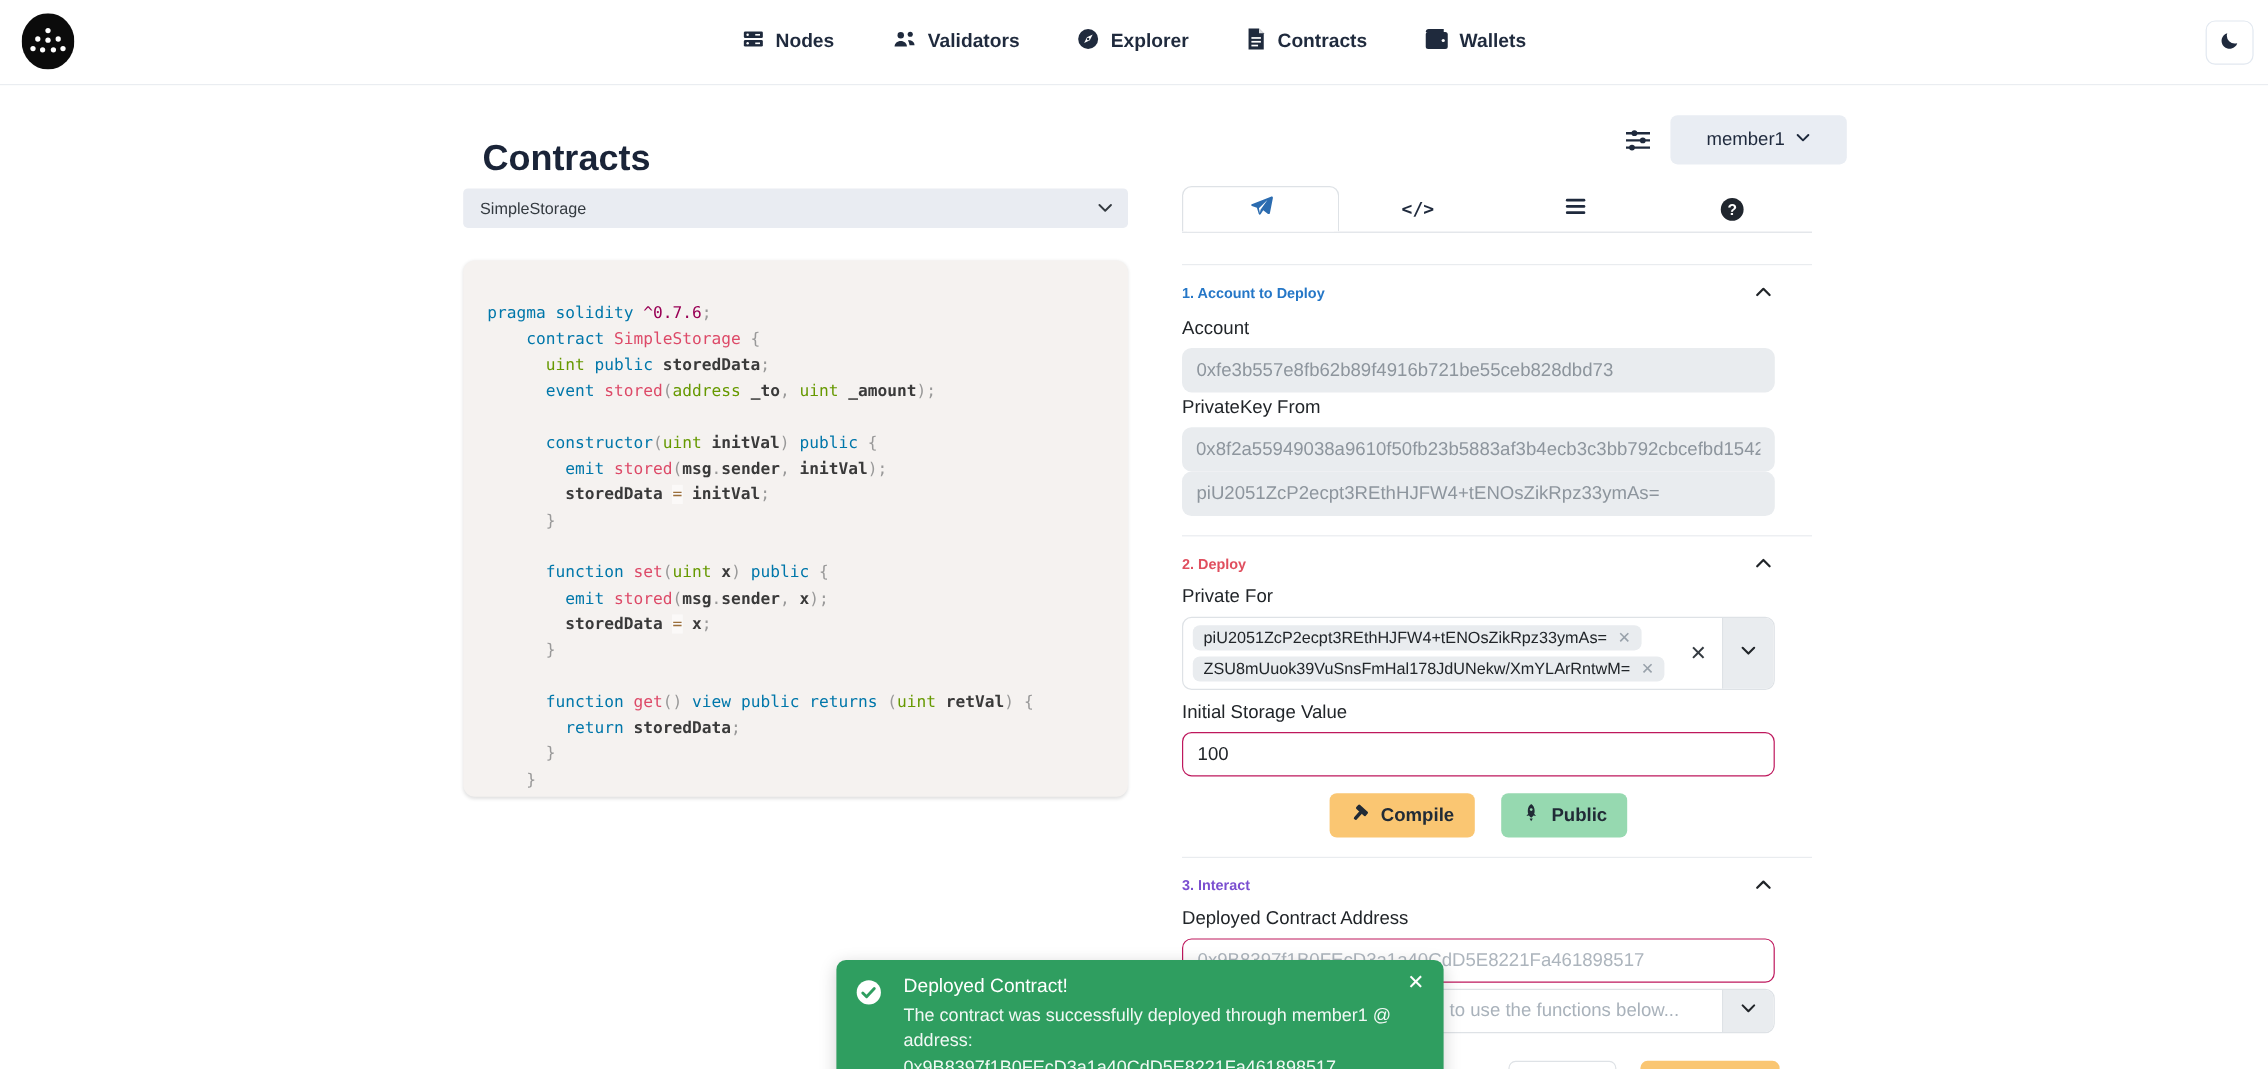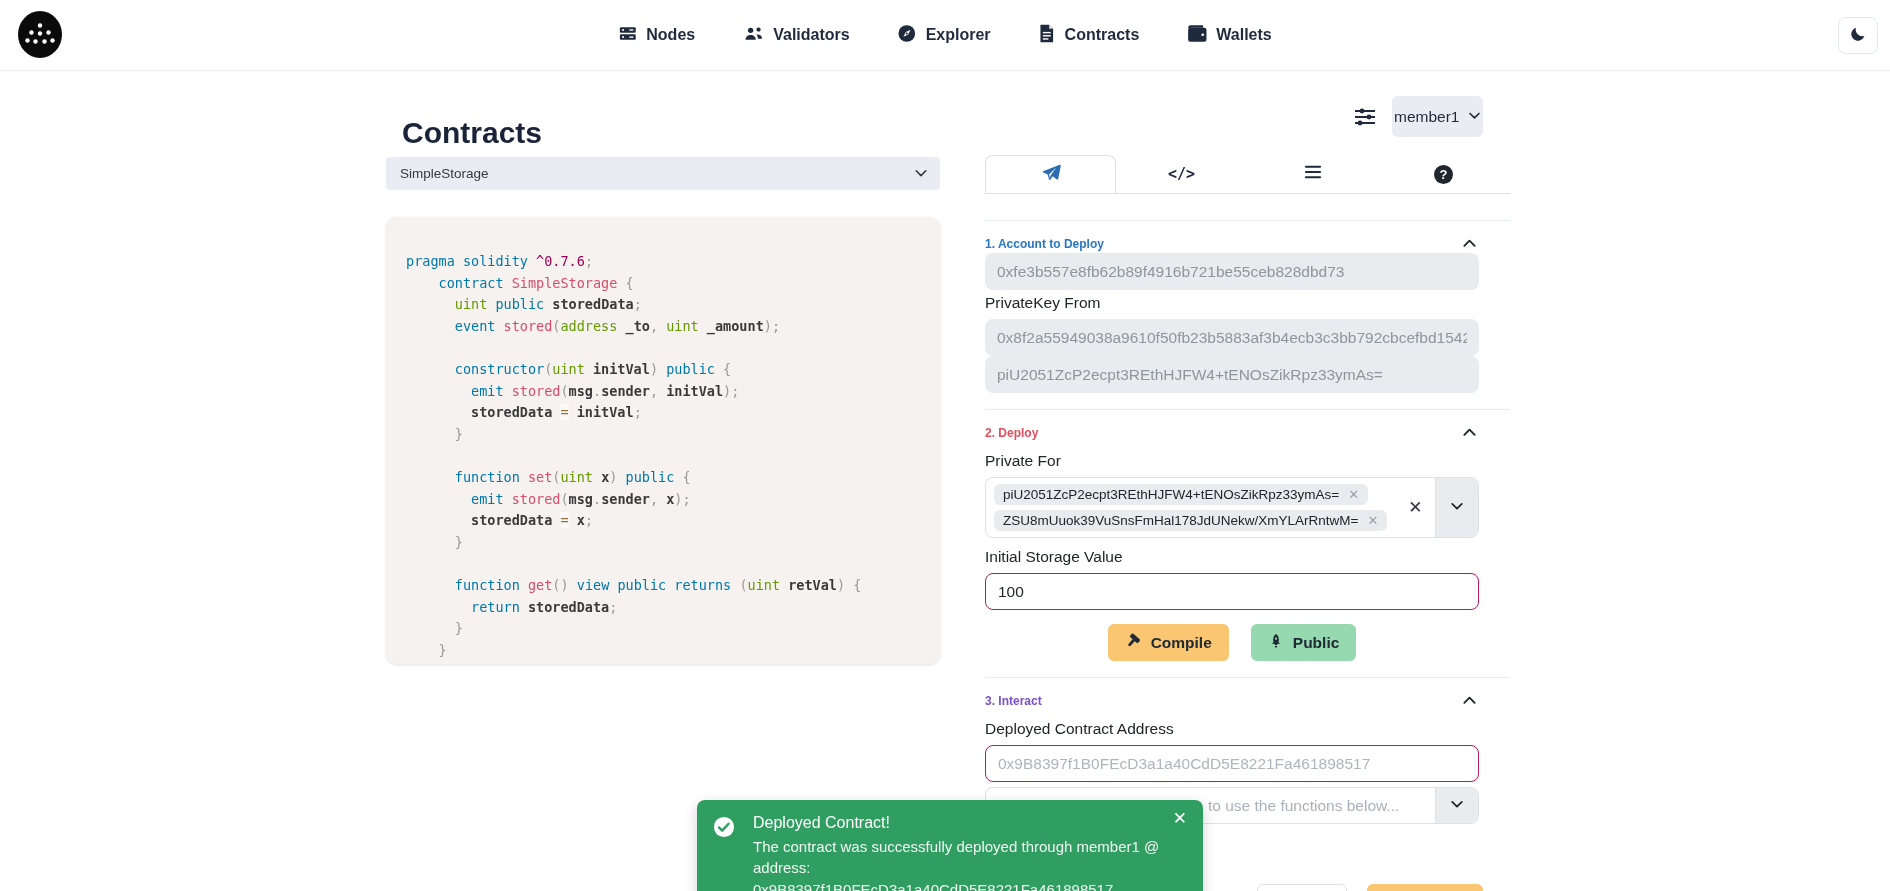--- a/index.html
+++ b/index.html
@@ -10,21 +10,21 @@
   
   .navbar{position:absolute;top:0;left:0;width:1890px;height:70px;background:#fff;border-bottom:1px solid #eaedf1;}
   .logo{position:absolute;left:18px;top:11px;width:44px;height:47px;cursor:pointer;}
   .nav-center{position:absolute;left:50%;top:0;height:70px;transform:translateX(-50%);display:flex;align-items:center;gap:48px;}
   .nav-item{display:flex;align-items:center;gap:9px;font-size:16px;font-weight:700;color:#1f2a3d;cursor:pointer;white-space:nowrap;}
   .nav-item svg{flex:0 0 auto;}
   .theme-toggle{position:absolute;right:12px;top:17px;width:40px;height:37px;border:1px solid #e2e8f0;border-radius:8px;background:#fff;display:flex;align-items:center;justify-content:center;cursor:pointer;}
   
   .page-title{position:absolute;left:402px;top:96px;font-size:30px;font-weight:700;color:#1a2438;}
   .filter-btn{position:absolute;left:1352px;top:105px;width:26px;height:26px;display:flex;align-items:center;justify-content:center;cursor:pointer;background:none;border:none;padding:0;}
-  .member-btn{position:absolute;left:1392px;top:96px;height:41px;background:#e9edf3;border:none;border-radius:6px;display:inline-flex;align-items:center;gap:9px;padding:0 2px;font-size:15.5px;color:#1f2a3d;font-family:inherit;cursor:pointer;}
+  .member-btn{position:absolute;left:1392px;top:96px;height:41px;background:#e9edf3;border:none;border-radius:6px;display:inline-flex;align-items:center;gap:9px;padding:0 30px;font-size:15.5px;color:#1f2a3d;font-family:inherit;cursor:pointer;}
   
   .left-col{position:absolute;left:386px;top:157px;width:554px;}
   .contract-select{height:33px;background:#e9ecf2;border-radius:4px;display:flex;align-items:center;padding:0 14px;font-size:13.5px;color:#343a40;position:relative;cursor:pointer;}
   .contract-select .chev{position:absolute;right:12px;top:9px;}
   .code-card{margin-top:27px;height:447px;background:#f5f2f0;border-radius:10px;padding:34px 20px;box-shadow:0 1px 3px rgba(0,0,0,.12);box-sizing:border-box;overflow:hidden;}
   .code-card pre{margin:0;font-family:"DejaVu Sans Mono", monospace;font-size:13.5px;line-height:21.6px;color:#333;}
   .tok-k{color:#0077aa;}
   .tok-b{color:#669900;}
   .tok-f{color:#dd4a68;}
   .tok-n{color:#990055;}
@@ -225,20 +225,21 @@
 
   <div class="section-header">
     <span class="section-title" style="color:#2577c7">1. Account to Deploy</span>
     <button class="collapse-btn">
         <svg width="15" height="15" viewBox="0 0 16 16">
           <path d="M2.5 10.5L8 5l5.5 5.5" fill="none" stroke="#212529" stroke-width="2" stroke-linecap="round" stroke-linejoin="round"></path>
         </svg>
       </button>
   </div>
 
+  <div class="field-label">Account</div>
   <input class="ctl gray" readonly="" value="0xfe3b557e8fb62b89f4916b721be55ceb828dbd73" style="">
 
   <div class="field-label" style="margin-top:4px">PrivateKey From</div>
   <input class="ctl gray" readonly="" value="0x8f2a55949038a9610f50fb23b5883af3b4ecb3c3bb792cbcefbd1542c69" style="">
 
   <input class="ctl gray" readonly="" value="piU2051ZcP2ecpt3REthHJFW4+tENOsZikRpz33ymAs=" style="">
 
   <div class="hr2"></div>
 
   <div class="section-header">

